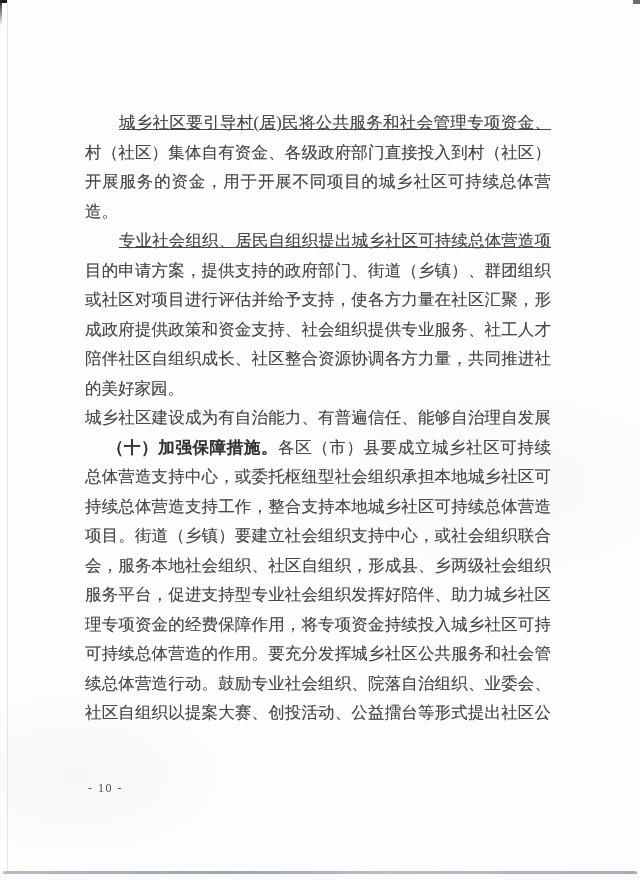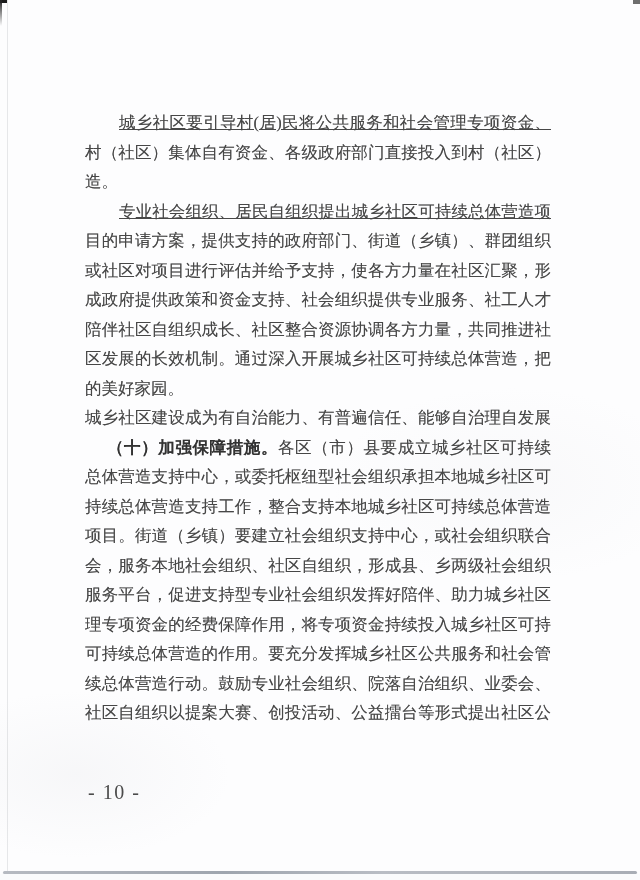--- a/index.html
+++ b/index.html
@@ -32,21 +32,21 @@
   .line.no-just{
     text-align:left;
     -moz-text-align-last:left;
     text-align-last:left;
   }
   .line.indent{padding-left:34px;text-decoration:underline;}
   .line.indent-paren{padding-left:22px;}
   .line b{color:var(--bold-ink,#323232);font-weight:bold;}
   .page-number{
     position:absolute;left:88px;top:781px;
-    font-size:20px;letter-spacing:1.5px;
+    font-size:12px;letter-spacing:1.5px;
     color:#4b4b4b;
   }
   
   .corner-mark-left-a{position:absolute;left:0;top:0;width:7px;height:3px;background:#1c1c1c;}
   .corner-mark-left-b{position:absolute;left:0;top:0;width:2px;height:26px;
     background:linear-gradient(#242424,rgba(60,60,60,0));}
   .corner-mark-right{position:absolute;left:633px;top:0;width:7px;height:4px;background:#4a4a4a;opacity:.8;}
   .page-edge-line{position:absolute;left:7px;top:0;width:1px;height:872px;background:rgba(140,145,150,.20);}
   .bottom-edge-line{
     position:absolute;left:3px;right:3px;top:871px;height:3px;border-radius:2px;
@@ -61,29 +61,29 @@
 <div class="page">
   <div class="corner-mark-left-a"></div>
   <div class="corner-mark-left-b"></div>
   <div class="corner-mark-right"></div>
   <div class="page-edge-line"></div>
 
   <div class="text-block">
       <div>
         <div class="line indent">城乡社区要引导村(居)民将公共服务和社会管理专项资金、</div>
         <div class="line">村（社区）集体自有资金、各级政府部门直接投入到村（社区）</div>
+        <div class="line">开展服务的资金，用于开展不同项目的城乡社区可持续总体营</div>
         <div class="line no-just">造。</div>
       </div>
       <div>
         <div class="line indent">专业社会组织、居民自组织提出城乡社区可持续总体营造项</div>
         <div class="line">目的申请方案，提供支持的政府部门、街道（乡镇）、群团组织</div>
         <div class="line">或社区对项目进行评估并给予支持，使各方力量在社区汇聚，形</div>
         <div class="line">成政府提供政策和资金支持、社会组织提供专业服务、社工人才</div>
         <div class="line">陪伴社区自组织成长、社区整合资源协调各方力量，共同推进社</div>
-        <div class="line">区发展的长效机制。通过深入开展城乡社区可持续总体营造，把</div>
         <div class="line no-just">的美好家园。</div>
         <div class="line">城乡社区建设成为有自治能力、有普遍信任、能够自治理自发展</div>
       </div>
       <div>
         <div class="line indent-paren"><b>（十）加强保障措施。</b>各区（市）县要成立城乡社区可持续</div>
         <div class="line">总体营造支持中心，或委托枢纽型社会组织承担本地城乡社区可</div>
         <div class="line">持续总体营造支持工作，整合支持本地城乡社区可持续总体营造</div>
         <div class="line">项目。街道（乡镇）要建立社会组织支持中心，或社会组织联合</div>
         <div class="line">会，服务本地社会组织、社区自组织，形成县、乡两级社会组织</div>
         <div class="line">服务平台，促进支持型专业社会组织发挥好陪伴、助力城乡社区</div>

